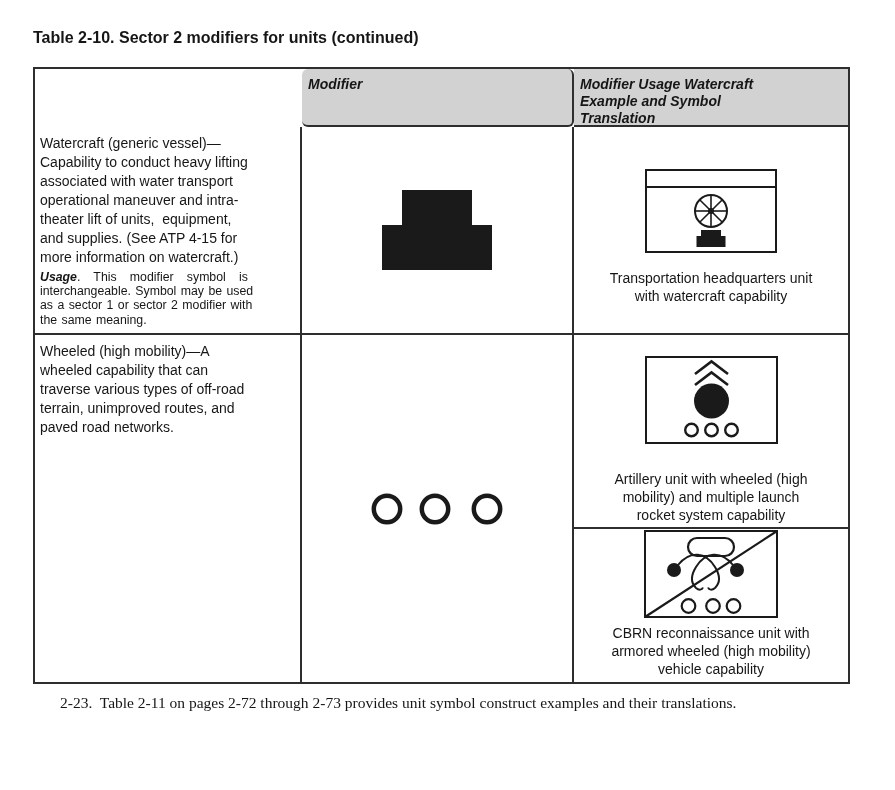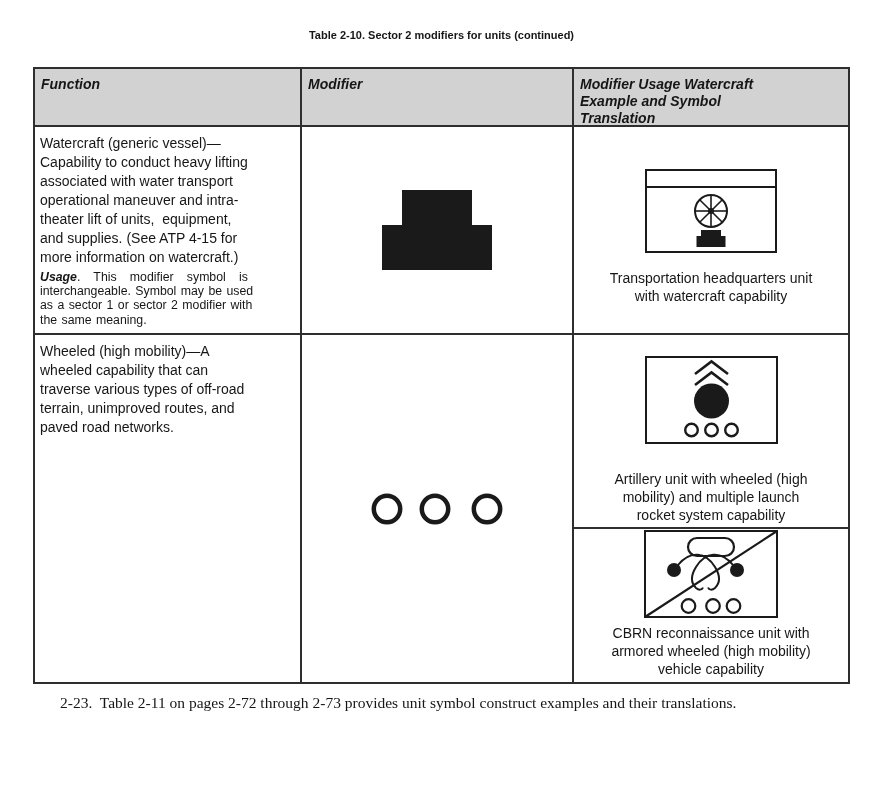--- a/index.html
+++ b/index.html
@@ -5,40 +5,40 @@
   html,body{margin:0;padding:0;}
   body{
     width:895px;height:790px;background:#ffffff;position:relative;
     font-family:"Liberation Sans","DejaVu Sans",sans-serif;color:#161616;
     overflow:hidden;
   }
   .ml{white-space:pre-wrap;}
 
   .title{
     position:absolute;left:33px;top:29px;width:817px;
-    text-align:center;font-weight:bold;font-size:11px;
+    font-weight:bold;font-size:16px;
   }
 
   .tbl{
     position:absolute;left:33px;top:67px;
     display:grid;
     grid-template-columns:267px 272px 274px;
     grid-template-rows:58px 208px 194px 153px;
     border:2px solid #2e2e2e;background:#fff;
   }
   .cell{box-sizing:border-box;overflow:hidden;}
   .br{border-right:2px solid #2e2e2e;}
   .bb{border-bottom:2px solid #2e2e2e;}
 
   .hd{
     background:#d2d2d2;font-weight:bold;font-style:italic;
     font-size:14px;line-height:17px;padding:7px 6px 0 6px;
   }
   .r1c1{grid-row:1;grid-column:1;}
-  .r1c2{grid-row:1;grid-column:2;}
+  .r1c2{grid-row:1;grid-column:2;border-radius:6px;}
   .r1c3{grid-row:1;grid-column:3;}
   .f1{grid-row:2;grid-column:1;}
   .m1{grid-row:2;grid-column:2;}
   .e1{grid-row:2;grid-column:3;}
   .f2{grid-row:3/5;grid-column:1;}
   .m2{grid-row:3/5;grid-column:2;}
   .e2{grid-row:3;grid-column:3;}
   .e3{grid-row:4;grid-column:3;}
 
   .fcell{padding:7px 5px 0 5px;font-size:14px;line-height:19px;}
@@ -61,23 +61,20 @@
   }
   svg{display:block;}
 </style>
 </head>
 <body>
 
 <div class="title">Table 2-10. Sector 2 modifiers for units (continued)</div>
 
 <div class="tbl">
 
-  <div class="cell hd br bb r1c1">
-    <span class="ml">Function</span>
-  </div>
   <div class="cell hd br bb r1c2">
     <span class="ml">Modifier</span>
   </div>
   <div class="cell hd bb r1c3">
     <span class="ml">Modifier Usage Watercraft
 Example and Symbol
 Translation</span>
   </div>
 
   <div class="cell fcell br bb f1">

